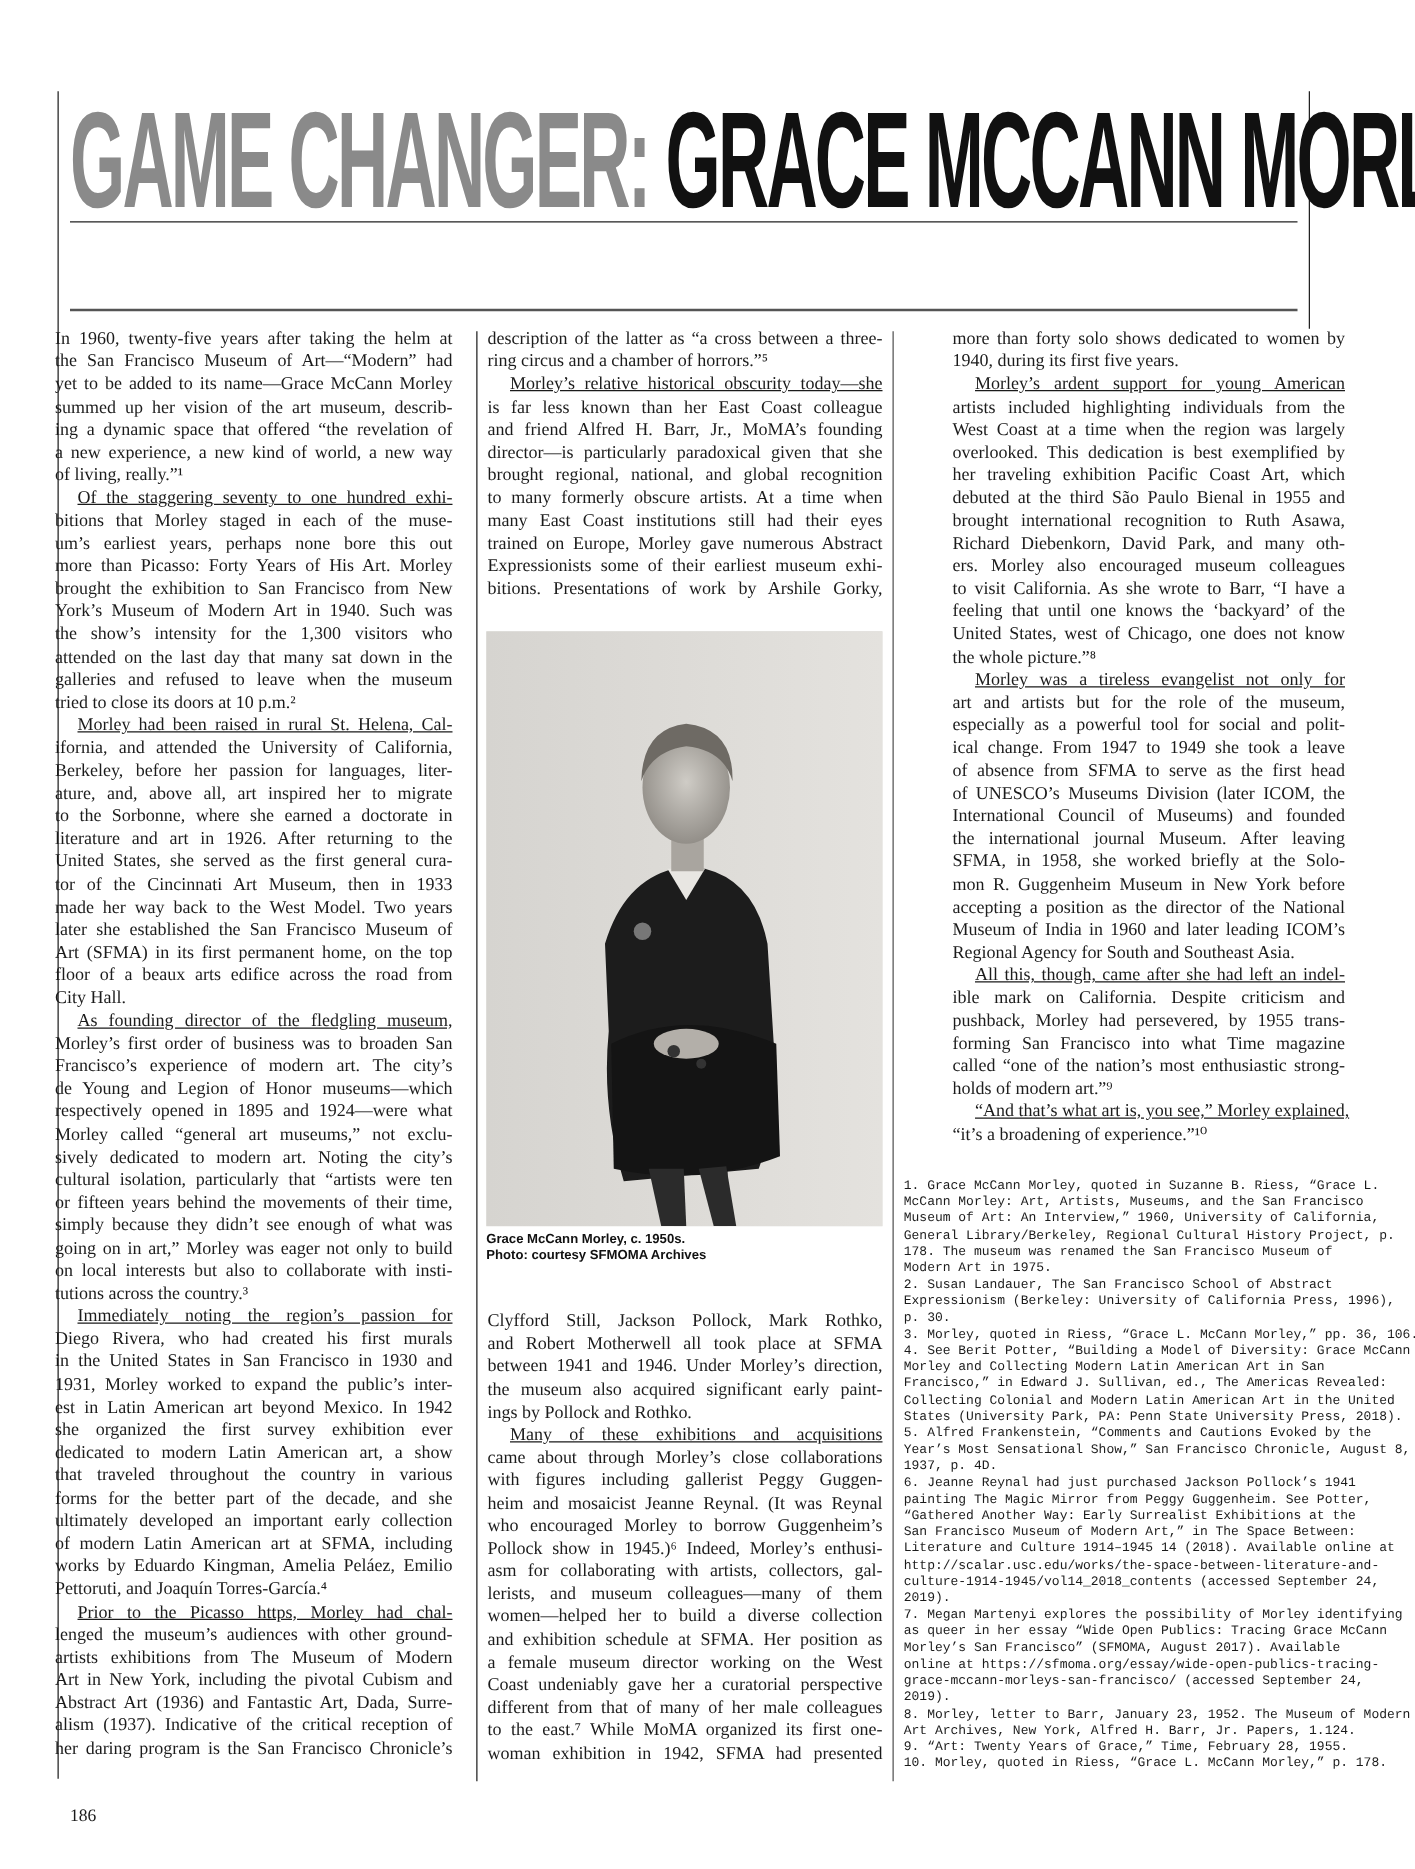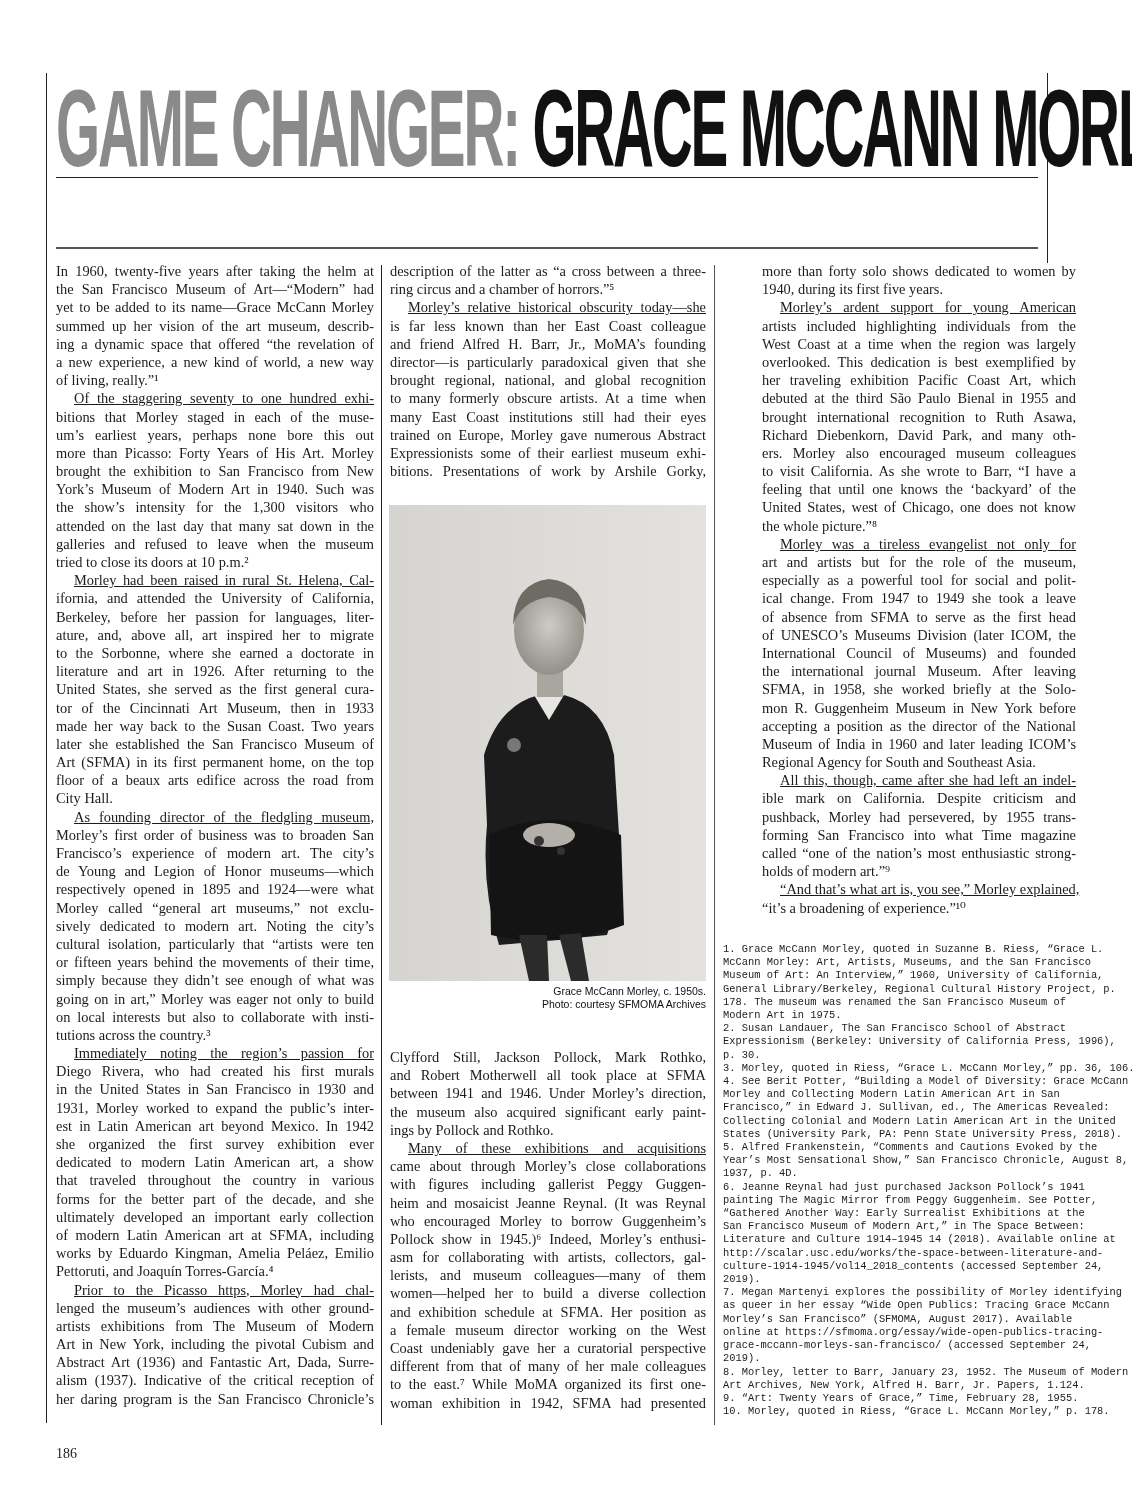--- a/index.html
+++ b/index.html
@@ -14,28 +14,28 @@
   #title span { display: inline-block; }
   #title-inner { display: inline-block; transform-origin: 0 0; transform: scaleX(0.545) scaleY(1.05); }
   .t-gray { color: #8a8a8a; }
   .t-black { color: #111; }
   #dek { position: absolute; left: 56px; top: 188px; width: 970px;
          font-size: 22.5px; line-height: 27px; color: #111; }
   .col { position: absolute; font-size: 14.4px; line-height: 18.2px; color: #1b1b1b; }
   .col .ln { display: block; white-space: nowrap; text-align: justify; text-align-last: justify; height: 18.2px; overflow: visible; }
   .col .ln.last { text-align-last: left; }
   .col .ln.ind { text-indent: 18px; text-decoration: underline; }
-  #col1 { left: 56px; top: 262px; width: 318px; }
+  #col1 { left: 44px; top: 262px; width: 318px; }
   #col2 { left: 390px; top: 262px; width: 316px; }
   #col2b { left: 390px; top: 1048px; width: 316px; }
   #col3 { left: 723px; top: 262px; width: 314px; margin-left: 39px; }
   #photo { position: absolute; left: 389px; top: 505px; width: 317px; height: 476px;
            background: #dcdad6; overflow: hidden; }
-  #caption { position: absolute; left: 389px; top: 985px; width: 317px; text-align: right;
-             font-family: "Liberation Sans", "DejaVu Sans", sans-serif; font-weight: 400;
+  #caption { position: absolute; left: 389px; top: 985px; width: 317px; text-align: left;
+             font-family: "Liberation Sans", "DejaVu Sans", sans-serif; font-weight: 700;
              font-size: 10.5px; line-height: 13px; color: #111; }
   #notes { position: absolute; left: 723px; top: 943px; width: 316px;
            font-size: 10.4px; line-height: 13.2px; color: #1b1b1b; font-family: Liberation Mono, monospace; }
   #notes .nl { display: block; white-space: nowrap; }
   #folio { position: absolute; left: 56px; top: 1446px; font-size: 14px; color: #1a1a1a; }
 </style>
 </head>
 <body>
 
 <div class="vrule" style="left:46px; top:73px; height:1350px;"></div>
@@ -73,21 +73,21 @@
     <span class="ln">galleries and refused to leave when the museum</span>
     <span class="ln last">tried to close its doors at 10 p.m.²</span>
     <span class="ln ind">Morley had been raised in rural St. Helena, Cal-</span>
     <span class="ln">ifornia, and attended the University of California,</span>
     <span class="ln">Berkeley, before her passion for languages, liter-</span>
     <span class="ln">ature, and, above all, art inspired her to migrate</span>
     <span class="ln">to the Sorbonne, where she earned a doctorate in</span>
     <span class="ln">literature and art in 1926. After returning to the</span>
     <span class="ln">United States, she served as the first general cura-</span>
     <span class="ln">tor of the Cincinnati Art Museum, then in 1933</span>
-    <span class="ln">made her way back to the Susan Coast. Two years</span>
+    <span class="ln">made her way back to the West Model. Two years</span>
     <span class="ln">later she established the San Francisco Museum of</span>
     <span class="ln">Art (SFMA) in its first permanent home, on the top</span>
     <span class="ln">floor of a beaux arts edifice across the road from</span>
     <span class="ln last">City Hall.</span>
     <span class="ln ind">As founding director of the fledgling museum,</span>
     <span class="ln">Morley’s first order of business was to broaden San</span>
     <span class="ln">Francisco’s experience of modern art. The city’s</span>
     <span class="ln">de Young and Legion of Honor museums—which</span>
     <span class="ln">respectively opened in 1895 and 1924—were what</span>
     <span class="ln">Morley called “general art museums,” not exclu-</span>

